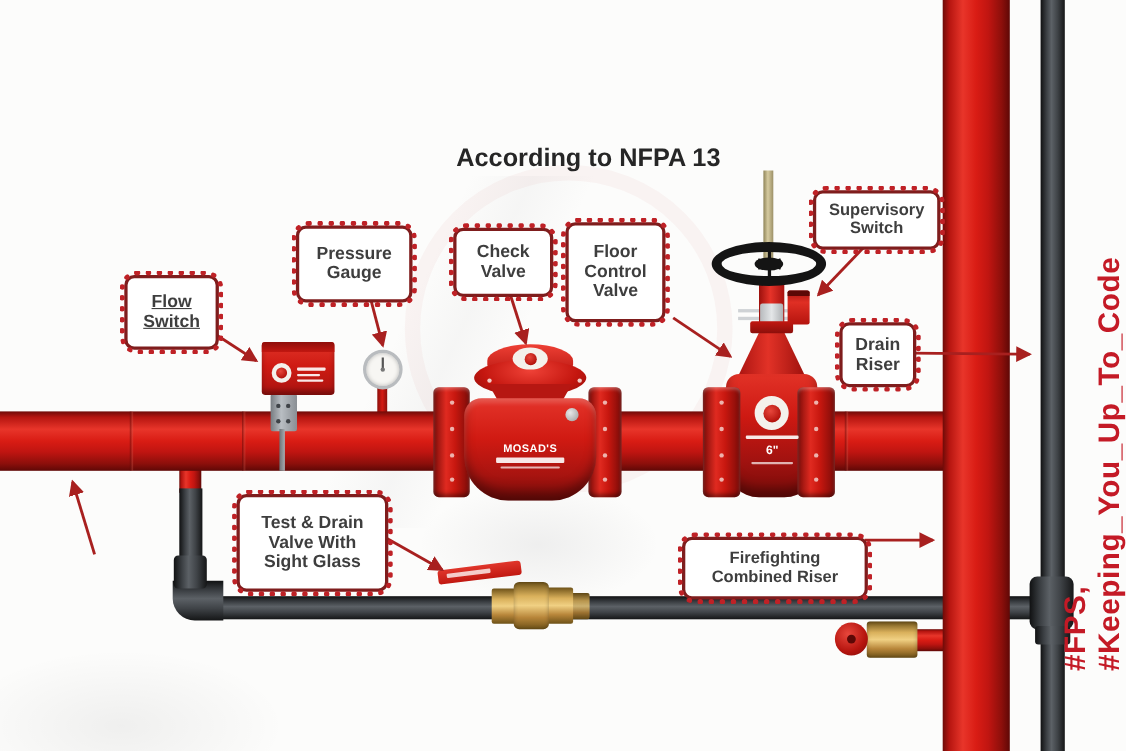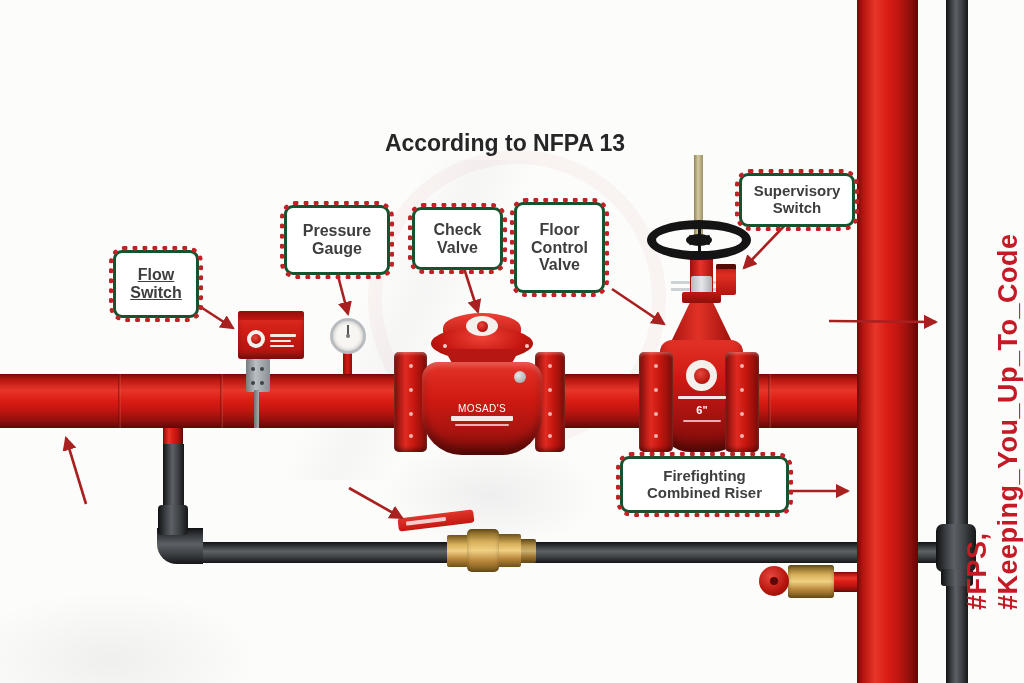--- a/index.html
+++ b/index.html
@@ -18,26 +18,26 @@
   .flange{border-radius:5px;background:linear-gradient(90deg,#7c0c09,#e02a20 35%,#c7170f 60%,#7c0c09);
           box-shadow:inset 0 2px 3px rgba(255,255,255,.28), inset 0 -3px 4px rgba(0,0,0,.4);}
   .bolt-col{position:absolute;left:50%;margin-left:-2px;top:12px;width:4px;height:4px;border-radius:50%;
             background:#f3cdc8;box-shadow:0 24px 0 #f3cdc8,0 48px 0 #f3cdc8,0 70px 0 #f3cdc8;opacity:.85;}
   .seam{position:absolute;top:0;width:3px;height:100%;
         background:linear-gradient(90deg,rgba(80,0,0,.5),rgba(255,130,110,.28));}
   .whitebar{background:rgba(255,255,255,.9);border-radius:1px;}
   .logo-dot{position:absolute;left:50%;top:50%;border-radius:50%;background:radial-gradient(circle at 40% 35%,#e8473c,#b5140e 70%,#8c0f0b);}
 
   
-  .tag{position:absolute;background:#fff;border:3px solid #14532d;border-radius:9px;
+  .tag{position:absolute;background:#fff;border:3px solid #7f1d1d;border-radius:9px;
        display:flex;align-items:center;justify-content:center;text-align:center;white-space:pre-line;
        color:#3e3e3e;font-weight:700;line-height:1.12;z-index:50;font-size:16px;}
   .tag::before{content:"";position:absolute;inset:-7px;border:5px dotted #bf2126;border-radius:16px;pointer-events:none;}
 
-  .title{position:absolute;left:355px;top:130px;width:300px;text-align:center;
+  .title{position:absolute;left:355px;top:130px;width:300px;text-align:right;
          font-size:23px;font-weight:700;color:#262626;z-index:30;}
   .side-tag{position:absolute;left:964px;top:158px;width:58px;height:452px;z-index:60;
             writing-mode:vertical-rl;transform:rotate(180deg);
             display:flex;align-items:center;justify-content:center;
             color:#c41a26;font-size:27px;font-weight:700;letter-spacing:.5px;}
   #arrows{position:absolute;left:0;top:0;z-index:40;pointer-events:none;}
 </style>
 </head>
 <body>
 
@@ -95,21 +95,21 @@
   <div class="abs" style="left:443px;top:313px;width:78px;height:30px;border-radius:50% 50% 38% 38%;z-index:20;background:linear-gradient(180deg,#ee4035,#b5140e);"></div>
   <div class="abs" style="left:466px;top:316px;width:32px;height:20px;border-radius:50%;background:#f4f1ec;z-index:21;">
     <div class="logo-dot" style="width:11px;height:11px;margin:-5.5px 0 0 -5.5px;"></div>
   </div>
   <div class="abs" style="left:431px;top:327px;width:102px;height:33px;border-radius:50%;z-index:20;background:radial-gradient(ellipse at 50% 30%,#ef4237,#c4160f 60%,#8c0f0b);">
     <div class="abs" style="left:12px;top:17px;width:4px;height:4px;border-radius:50%;background:#f3cdc8;box-shadow:18px 7px 0 #f3cdc8,40px 9px 0 #f3cdc8,62px 7px 0 #f3cdc8,82px 0 0 #f3cdc8;"></div>
   </div>
   <div class="abs" style="left:444px;top:349px;width:76px;height:20px;clip-path:polygon(0 0,100% 0,85% 100%,15% 100%);background:#b61712;z-index:20;"></div>
   <div class="abs redpart" style="left:422px;top:362px;width:120px;height:93px;border-radius:16px 16px 40px 40px;z-index:20;box-shadow:inset 0 -8px 10px rgba(0,0,0,.35), inset 0 4px 5px rgba(255,255,255,.2);"></div>
   <div class="abs" style="left:514px;top:371px;width:12px;height:12px;border-radius:50%;background:radial-gradient(circle at 35% 35%,#e8e8e8,#9a9a9a);z-index:21;"></div>
-  <div class="abs" style="left:446px;top:403px;width:72px;text-align:center;color:#fff;font-size:10px;font-weight:400;letter-spacing:.4px;z-index:21;">MOSAD'S</div>
+  <div class="abs" style="left:446px;top:403px;width:72px;text-align:center;color:#fff;font-size:10px;font-weight:700;letter-spacing:.4px;z-index:21;">MOSAD'S</div>
   <div class="abs whitebar" style="left:451px;top:416px;width:62px;height:5px;z-index:21;"></div>
   <div class="abs whitebar" style="left:455px;top:424px;width:54px;height:2px;opacity:.75;z-index:21;"></div>
 
   <div class="abs" style="left:694px;top:155px;width:9px;height:80px;z-index:18;background:linear-gradient(90deg,#8f8458,#d6cba0 45%,#9c9067);"></div>
   <div class="abs" style="left:647px;top:220px;width:104px;height:40px;border:9px solid #141414;border-radius:50%;box-sizing:border-box;z-index:19;">
     <div class="abs" style="left:50%;top:0;width:3px;height:100%;margin-left:-1.5px;background:#141414;"></div>
     <div class="abs" style="left:50%;top:0;width:3px;height:100%;margin-left:-1.5px;background:#141414;transform:rotate(70deg);"></div>
     <div class="abs" style="left:50%;top:0;width:3px;height:100%;margin-left:-1.5px;background:#141414;transform:rotate(-70deg);"></div>
     <div class="abs" style="left:50%;top:50%;width:26px;height:12px;margin:-6px 0 0 -13px;border-radius:50%;background:#141414;"></div>
   </div>
@@ -164,27 +164,32 @@
       <line x1="787" y1="223" x2="744" y2="268" marker-end="url(#ah)"></line>
       <line x1="829" y1="321" x2="936" y2="322" marker-end="url(#ah)"></line>
       <line x1="86" y1="504" x2="66" y2="438" marker-end="url(#ah)"></line>
       <line x1="349" y1="488" x2="402" y2="518" marker-end="url(#ah)"></line>
       <line x1="786" y1="491" x2="848" y2="491" marker-end="url(#ah)"></line>
     </g>
   </svg>
 
   <div class="tag" style="left:113px;top:250px;width:80px;height:62px;text-decoration:underline;">Flow
 Switch</div>
-  <div class="tag" style="left:284px;top:205px;width:100px;height:64px;">Pressure
+  <div class="tag" style="left:269px;top:205px;width:100px;height:64px;">Pressure
 Gauge</div>
   <div class="tag" style="left:412px;top:207px;width:85px;height:57px;">Check
 Valve</div>
   <div class="tag" style="left:514px;top:202px;width:85px;height:85px;">Floor
 Control
 Valve</div>
   <div class="tag" style="left:739px;top:173px;width:110px;height:48px;font-size:15px;">Supervisory
 Switch</div>
-  <div class="tag" style="left:620px;top:456px;width:163px;height:51px;font-size:15px;">Firefighting
+  <div class="tag" style="left:763px;top:293px;width:64px;height:53px;">Drain
+Riser</div>
+  <div class="tag" style="left:215px;top:449px;width:132px;height:83px;">Test &amp; Drain
+Valve With
+Sight Glass</div>
+  <div class="tag" style="left:620px;top:488px;width:163px;height:51px;font-size:15px;">Firefighting
 Combined Riser</div>
 
   <div class="side-tag">#FPS, #Keeping_You_Up_To_Code</div>
 
 </div>
 
 </body></html>

